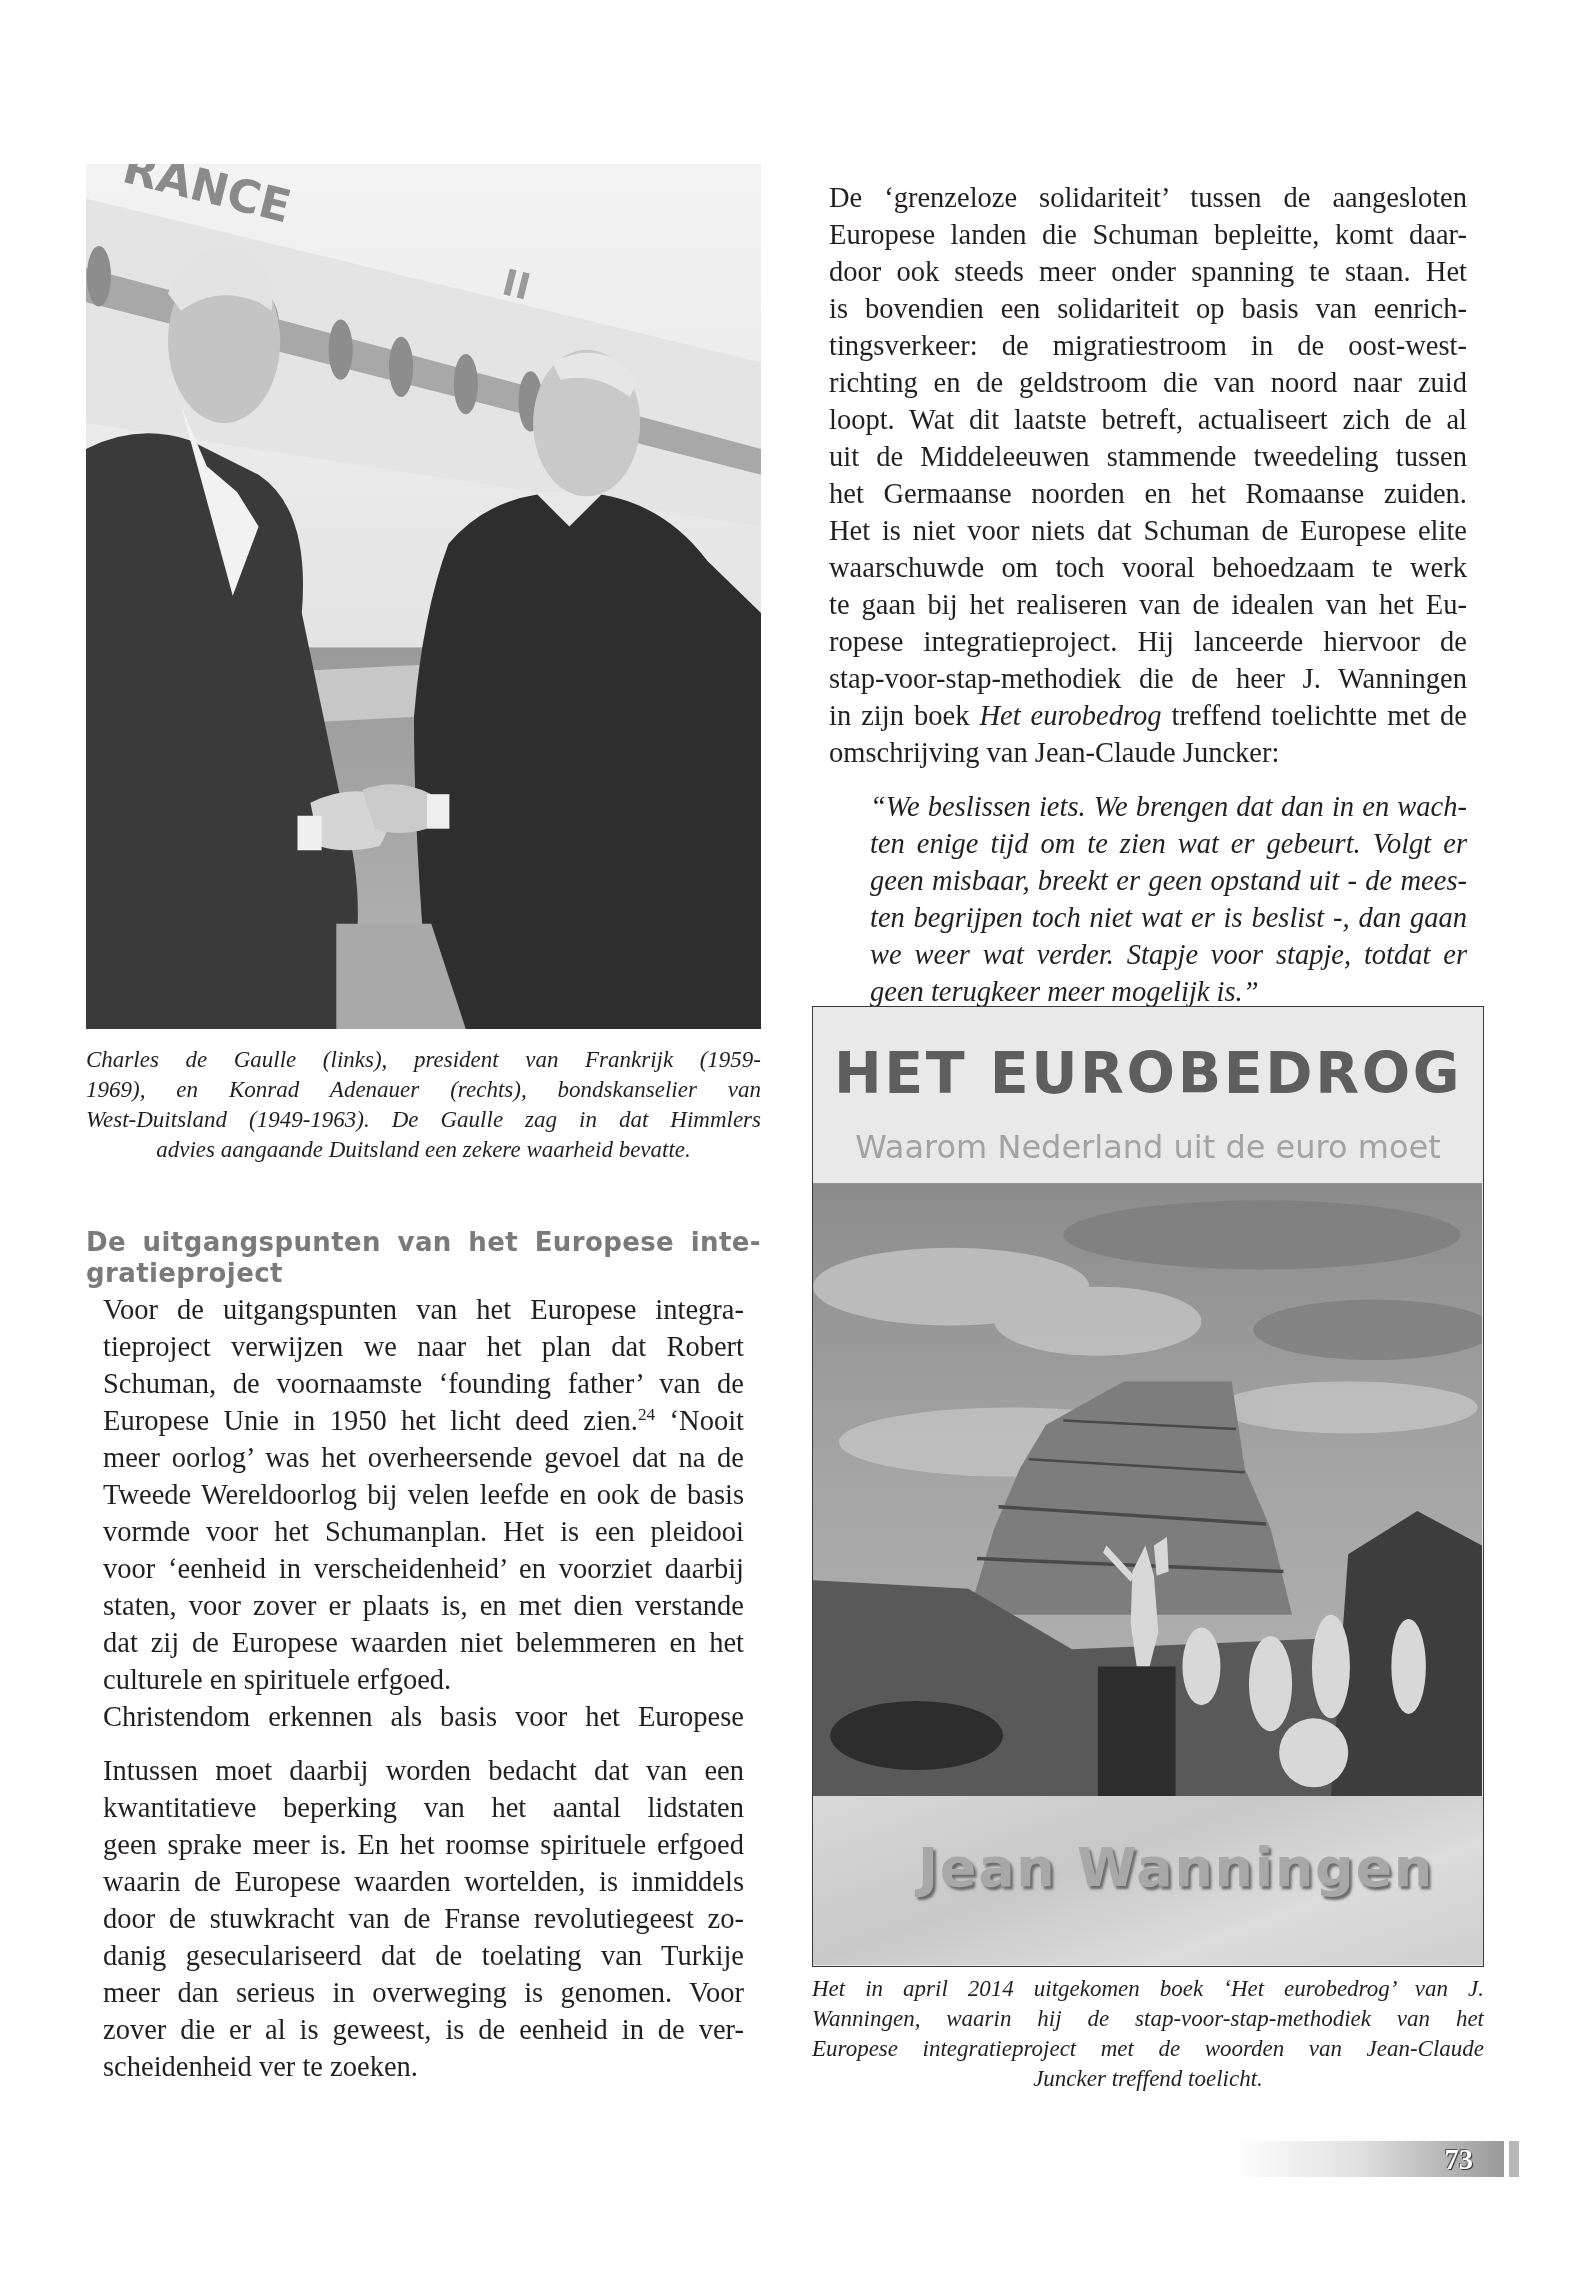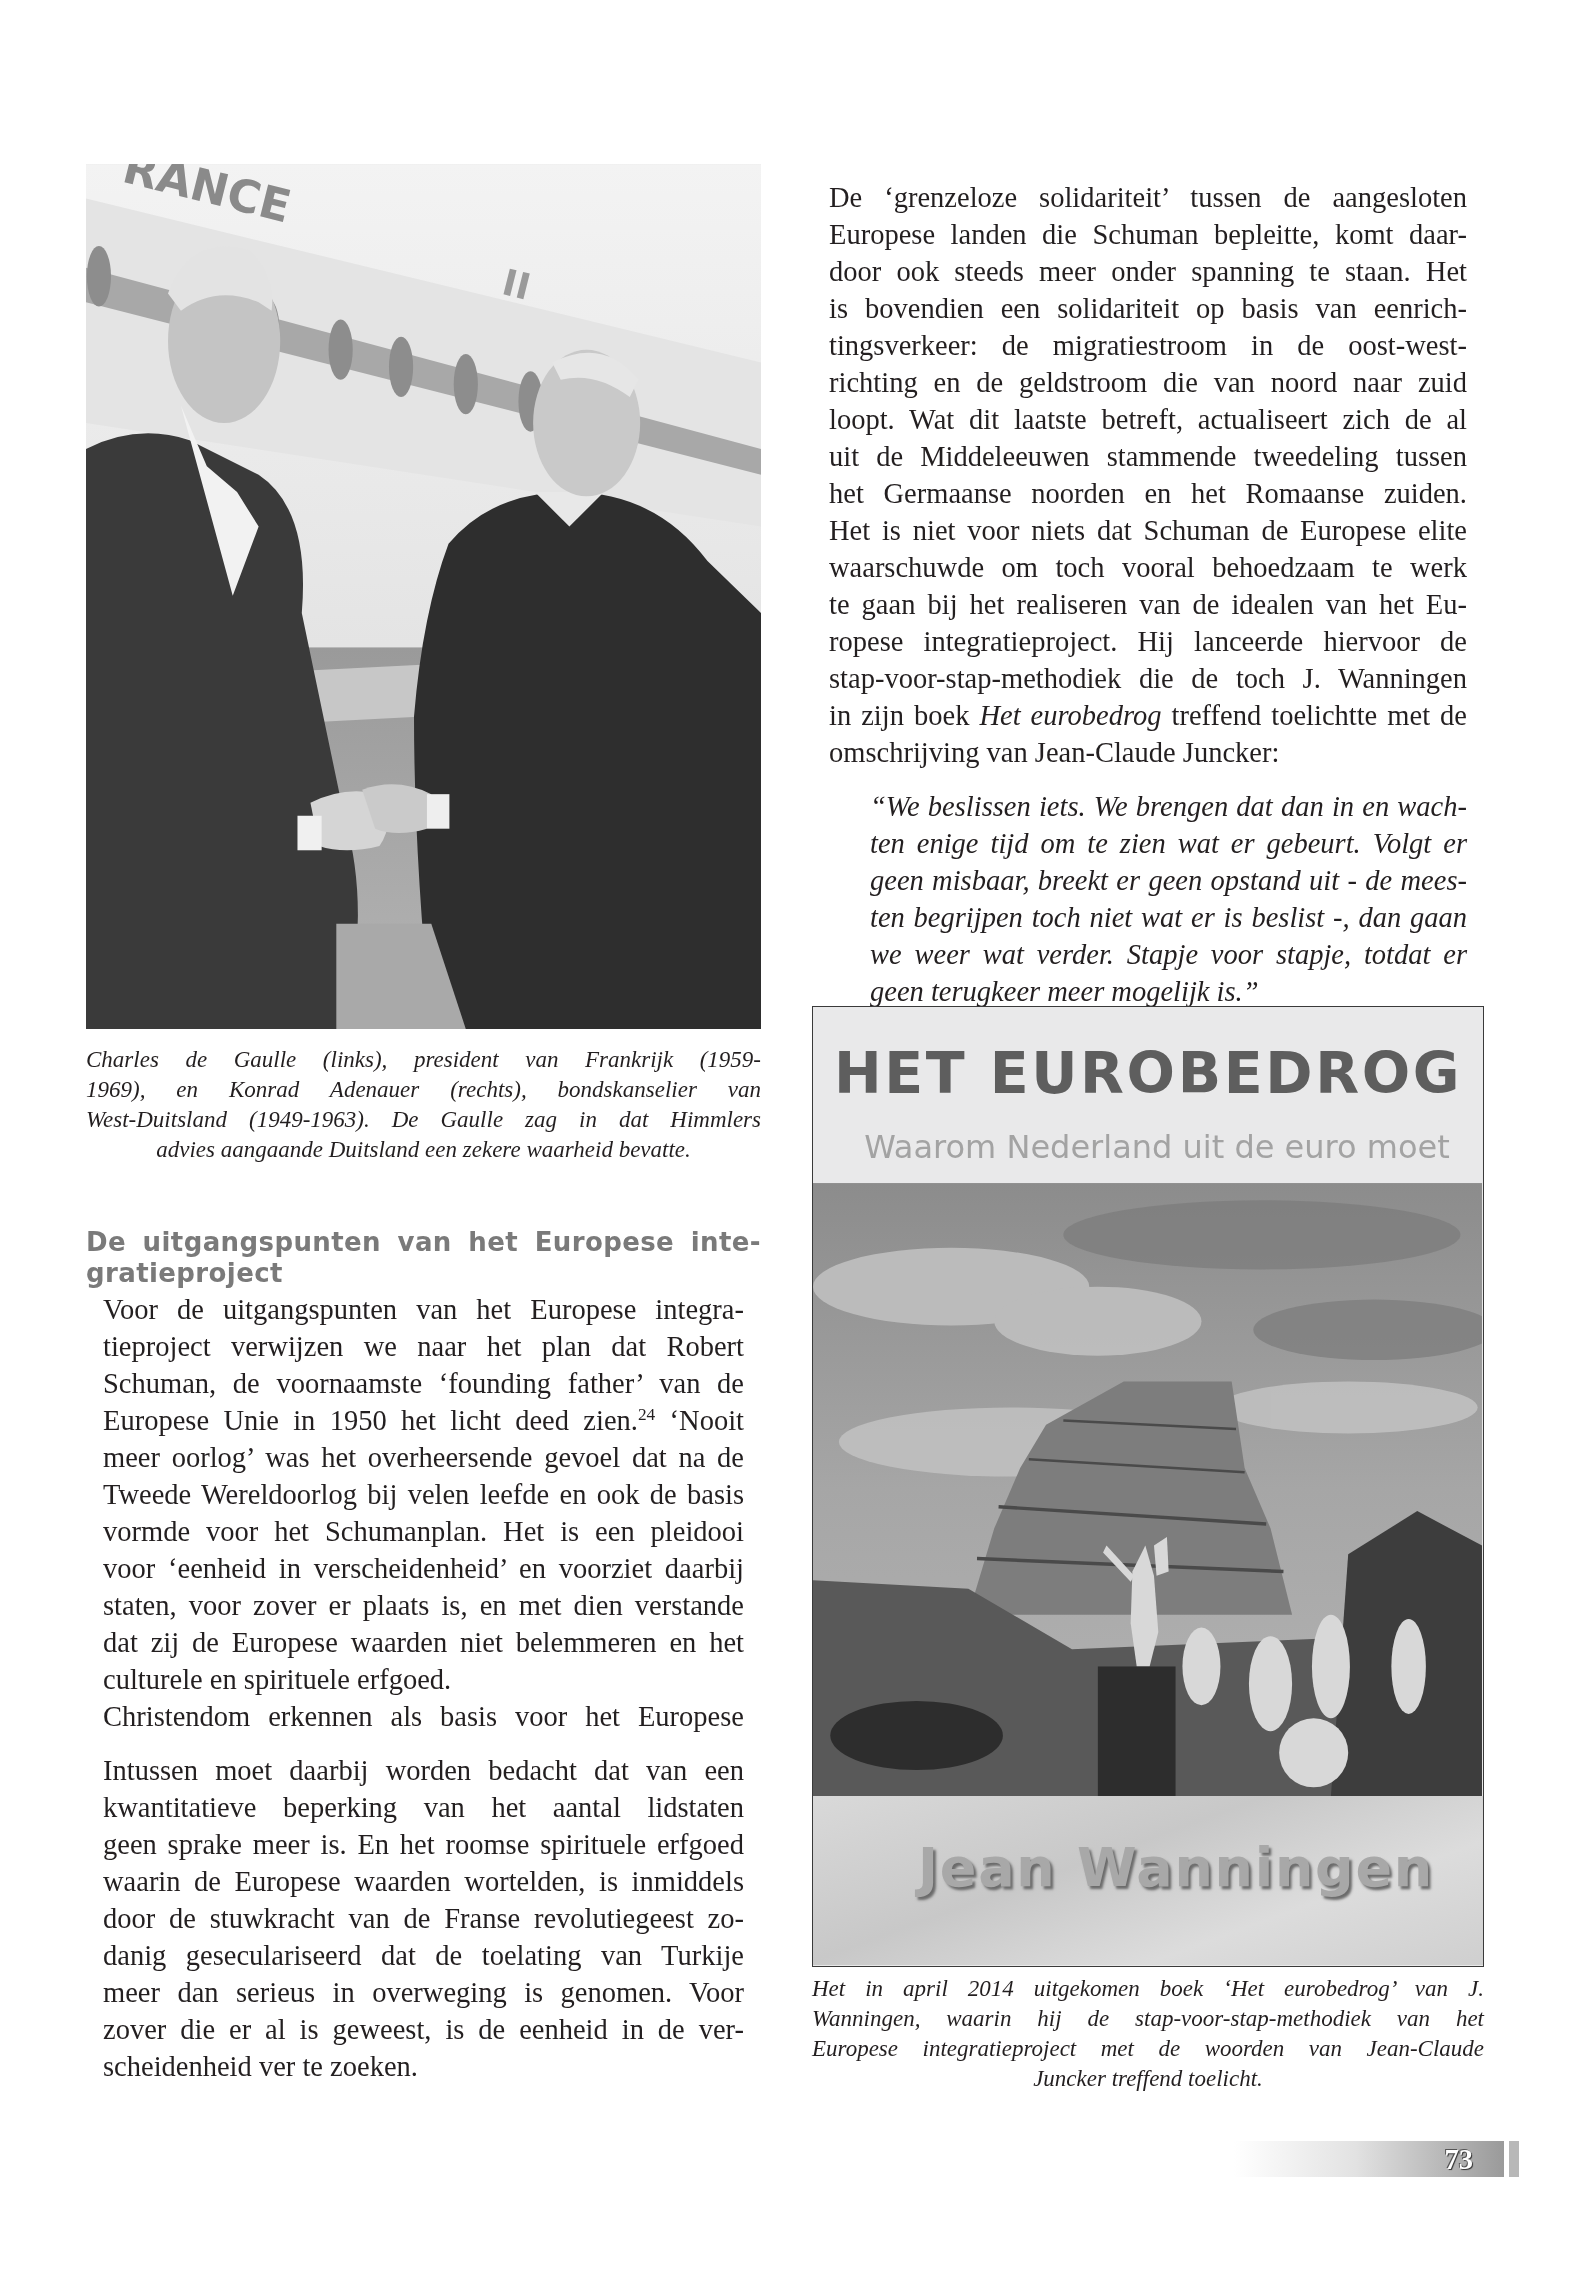--- a/index.html
+++ b/index.html
@@ -40,21 +40,21 @@
   }
   .cover-head { position: absolute; left: 0; top: 0; width: 100%; height: 176px; background: #e9e9ea; }
   .cover-title {
     position: absolute; left: 0; top: 33px; width: 100%; text-align: center;
     font-family: "DejaVu Sans", "Liberation Sans", sans-serif;
     font-size: 57px; font-weight: bold; color: #5e5e5e; letter-spacing: 2.6px;
   }
   .cover-subtitle {
     position: absolute; left: 0; top: 121px; width: 100%; text-align: center;
     font-family: "DejaVu Sans", "Liberation Sans", sans-serif;
-    font-size: 32px; color: #a3a3a3; padding-left: 9px;
+    font-size: 32px; color: #a3a3a3;
   }
   .cover-art { position: absolute; left: 0; top: 176px; width: 100%; height: 613px; }
   .cover-foot {
     position: absolute; left: 0; top: 789px; width: 100%; height: 169px;
     background: linear-gradient(160deg, #d9d9d9 0%, #c8c8c8 40%, #dcdcdc 70%, #cfcfcf 100%);
   }
   .cover-author {
     position: absolute; left: 0; top: 40px; width: 100%; text-align: center;
     font-family: "DejaVu Sans", "Liberation Sans", sans-serif; font-weight: bold;
     font-size: 54px; color: #a8a8a8; letter-spacing: 1.7px;
@@ -176,21 +176,21 @@
     <span class="line">is bovendien een solidariteit op basis van eenrich-</span>
     <span class="line">tingsverkeer: de migratiestroom in de oost-west-</span>
     <span class="line">richting en de geldstroom die van noord naar zuid</span>
     <span class="line">loopt. Wat dit laatste betreft, actualiseert zich de al</span>
     <span class="line">uit de Middeleeuwen stammende tweedeling tussen</span>
     <span class="line">het Germaanse noorden en het Romaanse zuiden.</span>
     <span class="line">Het is niet voor niets dat Schuman de Europese elite</span>
     <span class="line">waarschuwde om toch vooral behoedzaam te werk</span>
     <span class="line">te gaan bij het realiseren van de idealen van het Eu-</span>
     <span class="line">ropese integratieproject. Hij lanceerde hiervoor de</span>
-    <span class="line">stap-voor-stap-methodiek die de toch J. Wanningen</span>
+    <span class="line">stap-voor-stap-methodiek die de heer J. Wanningen</span>
     <span class="line"><span>in zijn boek </span><i>Het eurobedrog</i><span> treffend toelichtte met de</span></span>
     <span class="line last">omschrijving van Jean-Claude Juncker:</span>
   </div>
   <div class="body-text quote" style="padding-left:41px;">
     <span class="line">“We beslissen iets. We brengen dat dan in en wach-</span>
     <span class="line">ten enige tijd om te zien wat er gebeurt. Volgt er</span>
     <span class="line">geen misbaar, breekt er geen opstand uit - de mees-</span>
     <span class="line">ten begrijpen toch niet wat er is beslist -, dan gaan</span>
     <span class="line">we weer wat verder. Stapje voor stapje, totdat er</span>
     <span class="line last">geen terugkeer meer mogelijk is.”</span>

